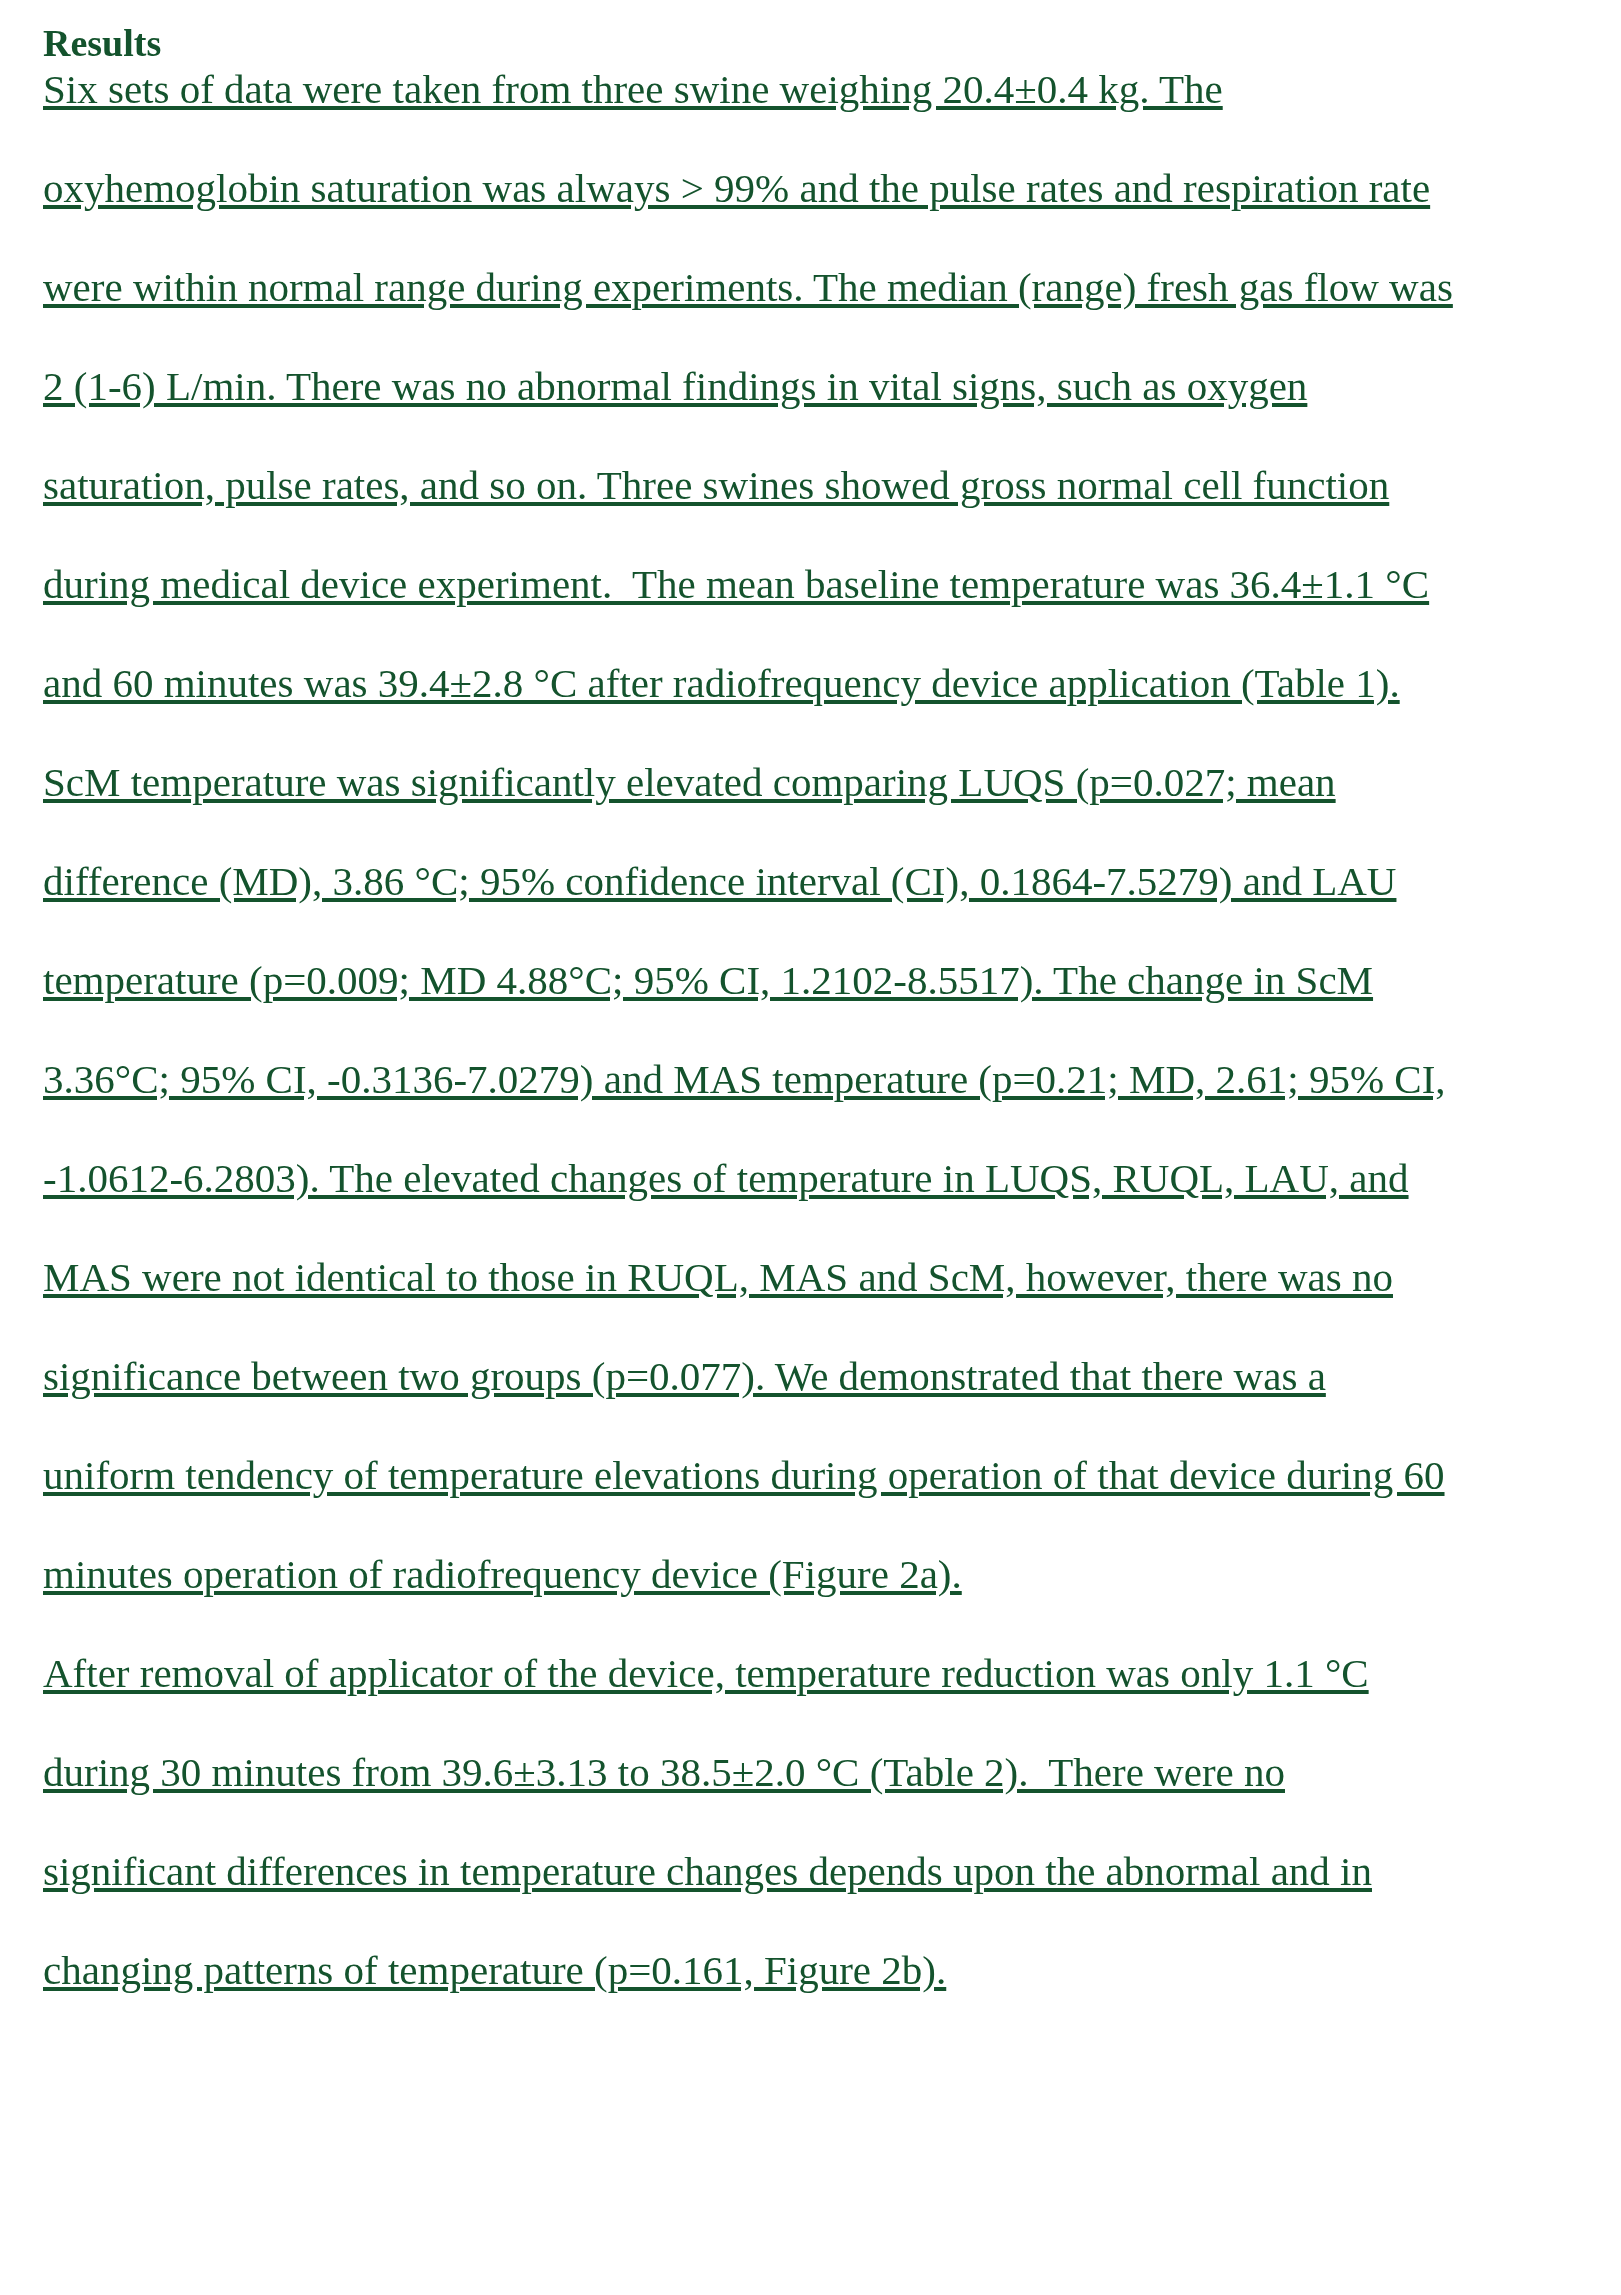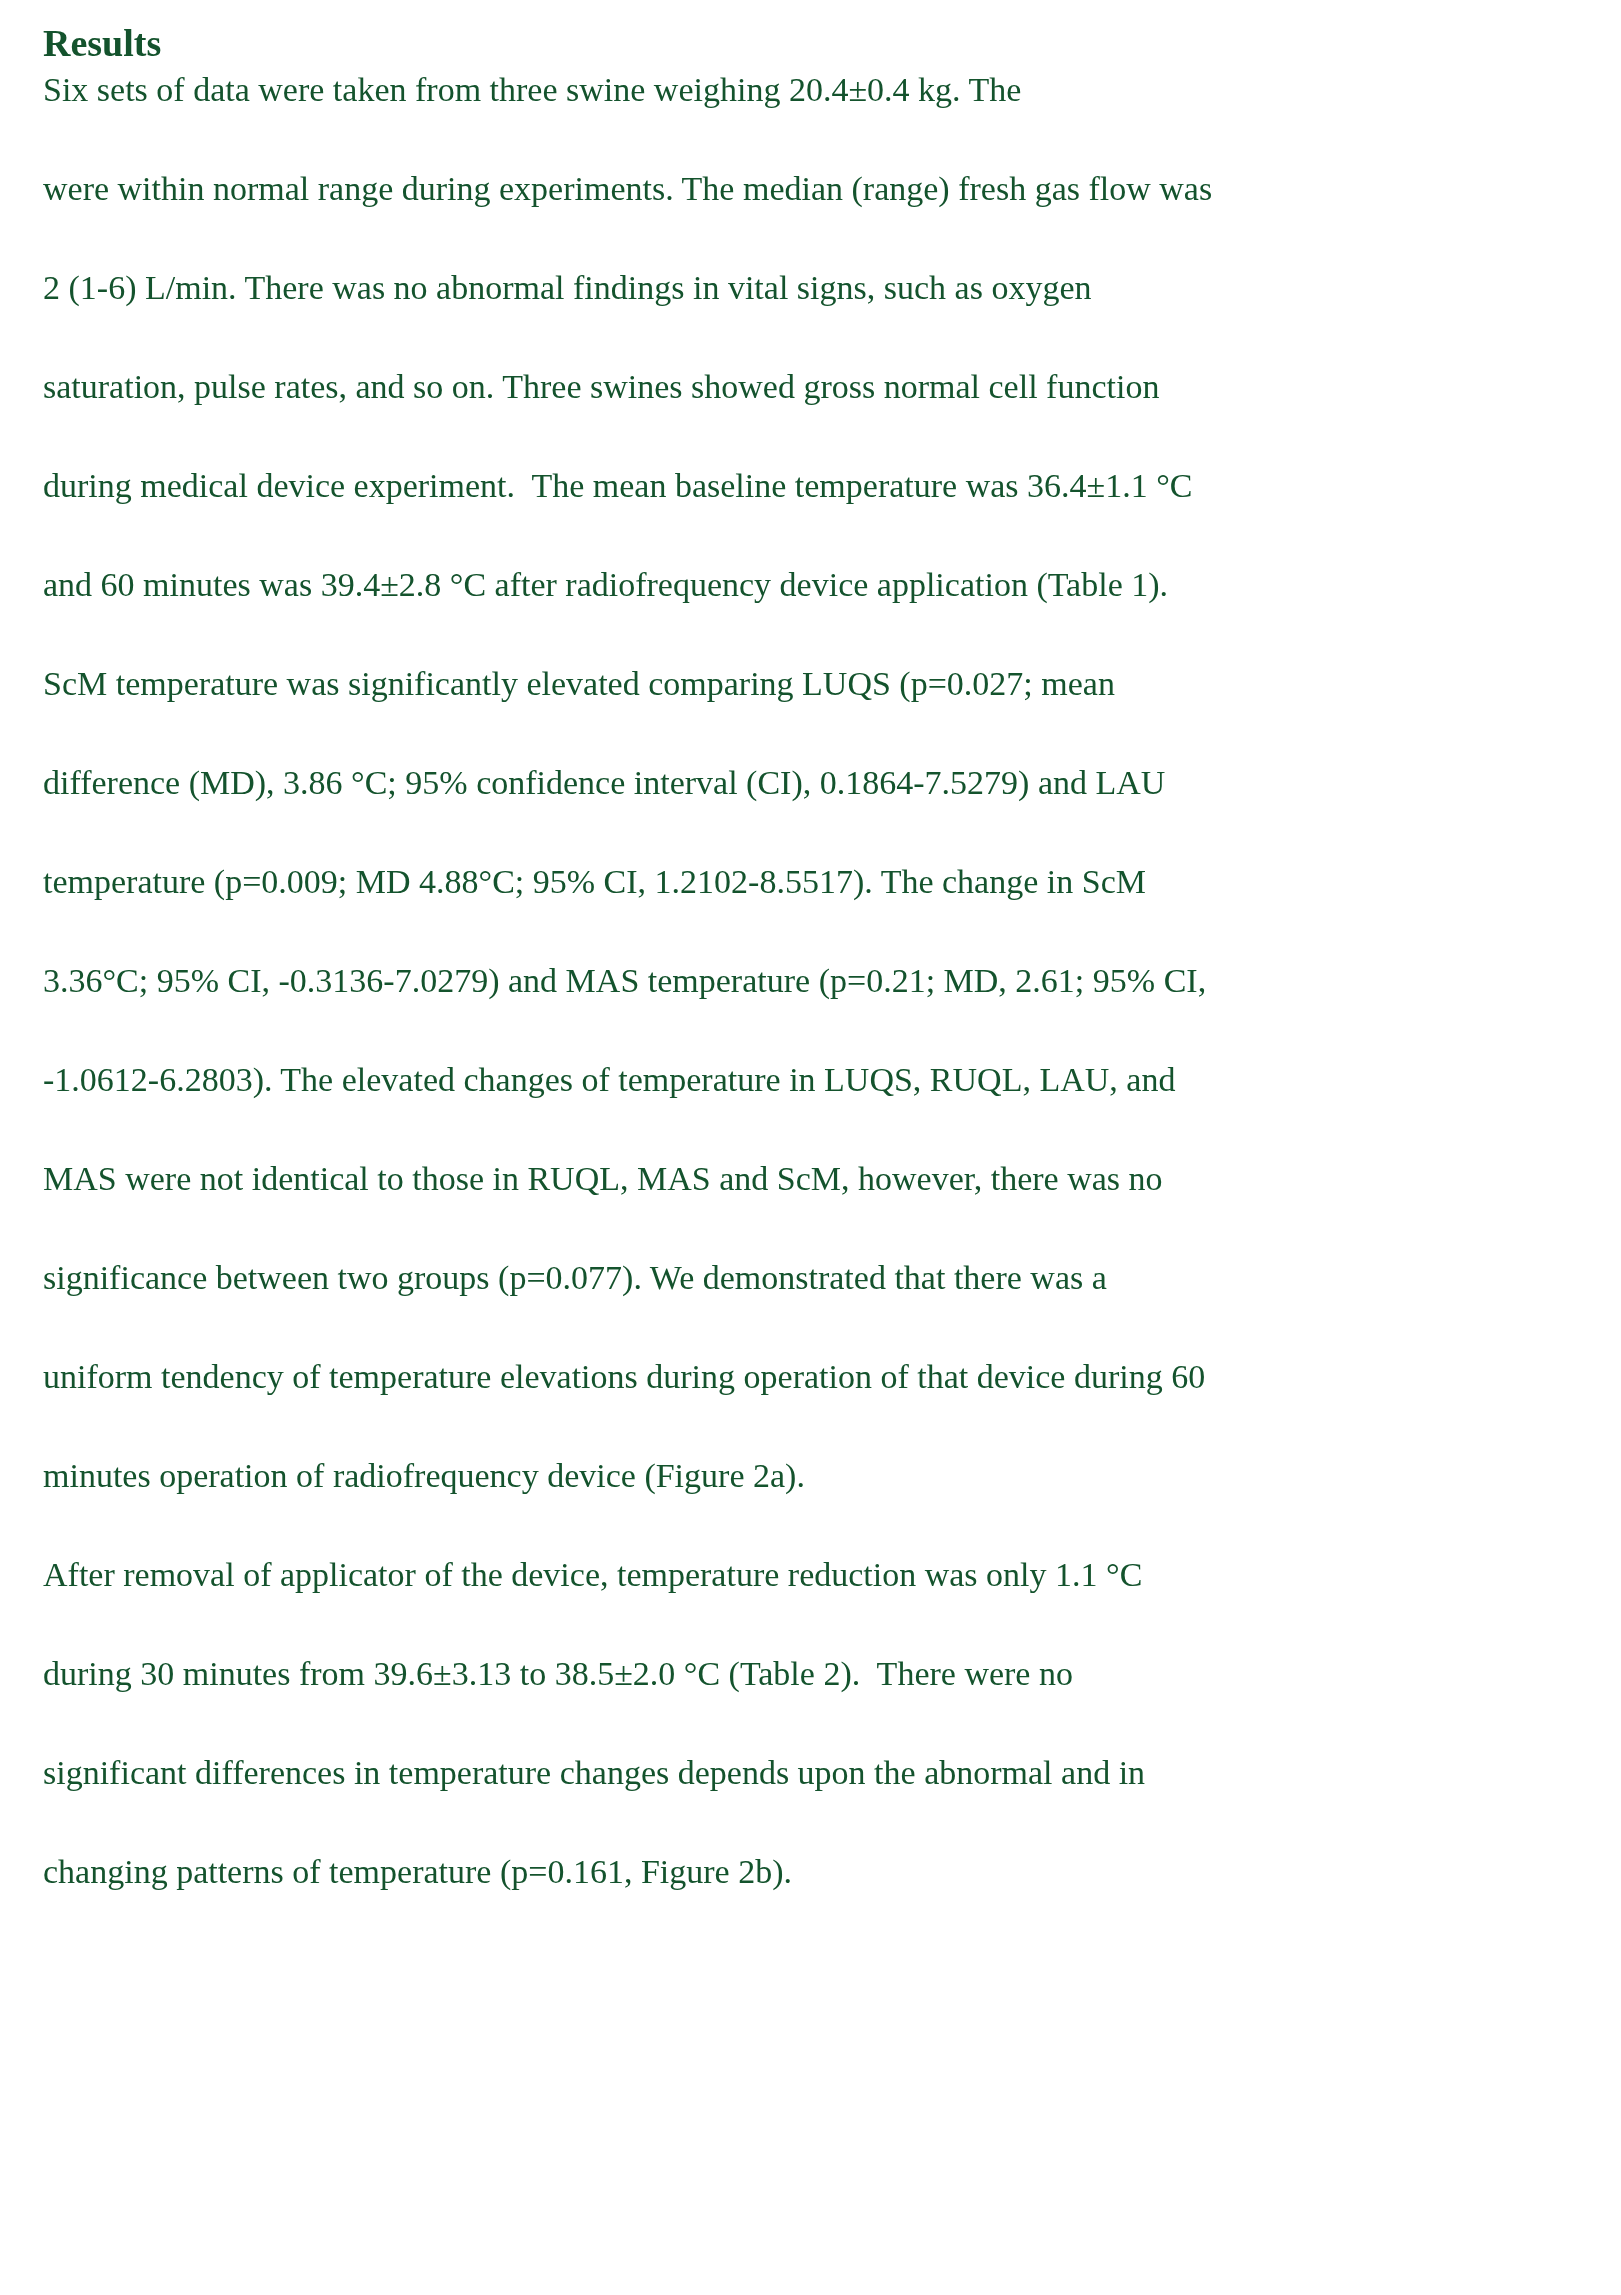--- a/index.html
+++ b/index.html
@@ -28,33 +28,35 @@
   }
   .text-block {
     position: absolute;
     left: 43px;
     top: 40px;
     width: 1549px;
   }
   .line {
     height: 99px;
     line-height: 99px;
-    font-size: 34px;
+    font-size: 41px;
     white-space: pre;
+    text-decoration: underline;
   }
 </style>
 </head>
 <body>
 
 <div class="page">
 
   <h1 class="heading">Results</h1>
 
   <div class="text-block">
     <div class="line">Six sets of data were taken from three swine weighing 20.4±0.4 kg. The</div>
+    <div class="line">oxyhemoglobin saturation was always &gt; 99% and the pulse rates and respiration rate</div>
     <div class="line">were within normal range during experiments. The median (range) fresh gas flow was</div>
     <div class="line">2 (1-6) L/min. There was no abnormal findings in vital signs, such as oxygen</div>
     <div class="line">saturation, pulse rates, and so on. Three swines showed gross normal cell function</div>
     <div class="line">during medical device experiment.  The mean baseline temperature was 36.4±1.1 °C</div>
     <div class="line">and 60 minutes was 39.4±2.8 °C after radiofrequency device application (Table 1).</div>
     <div class="line">ScM temperature was significantly elevated comparing LUQS (p=0.027; mean</div>
     <div class="line">difference (MD), 3.86 °C; 95% confidence interval (CI), 0.1864-7.5279) and LAU</div>
     <div class="line">temperature (p=0.009; MD 4.88°C; 95% CI, 1.2102-8.5517). The change in ScM</div>
     <div class="line">3.36°C; 95% CI, -0.3136-7.0279) and MAS temperature (p=0.21; MD, 2.61; 95% CI,</div>
     <div class="line">-1.0612-6.2803). The elevated changes of temperature in LUQS, RUQL, LAU, and</div>

